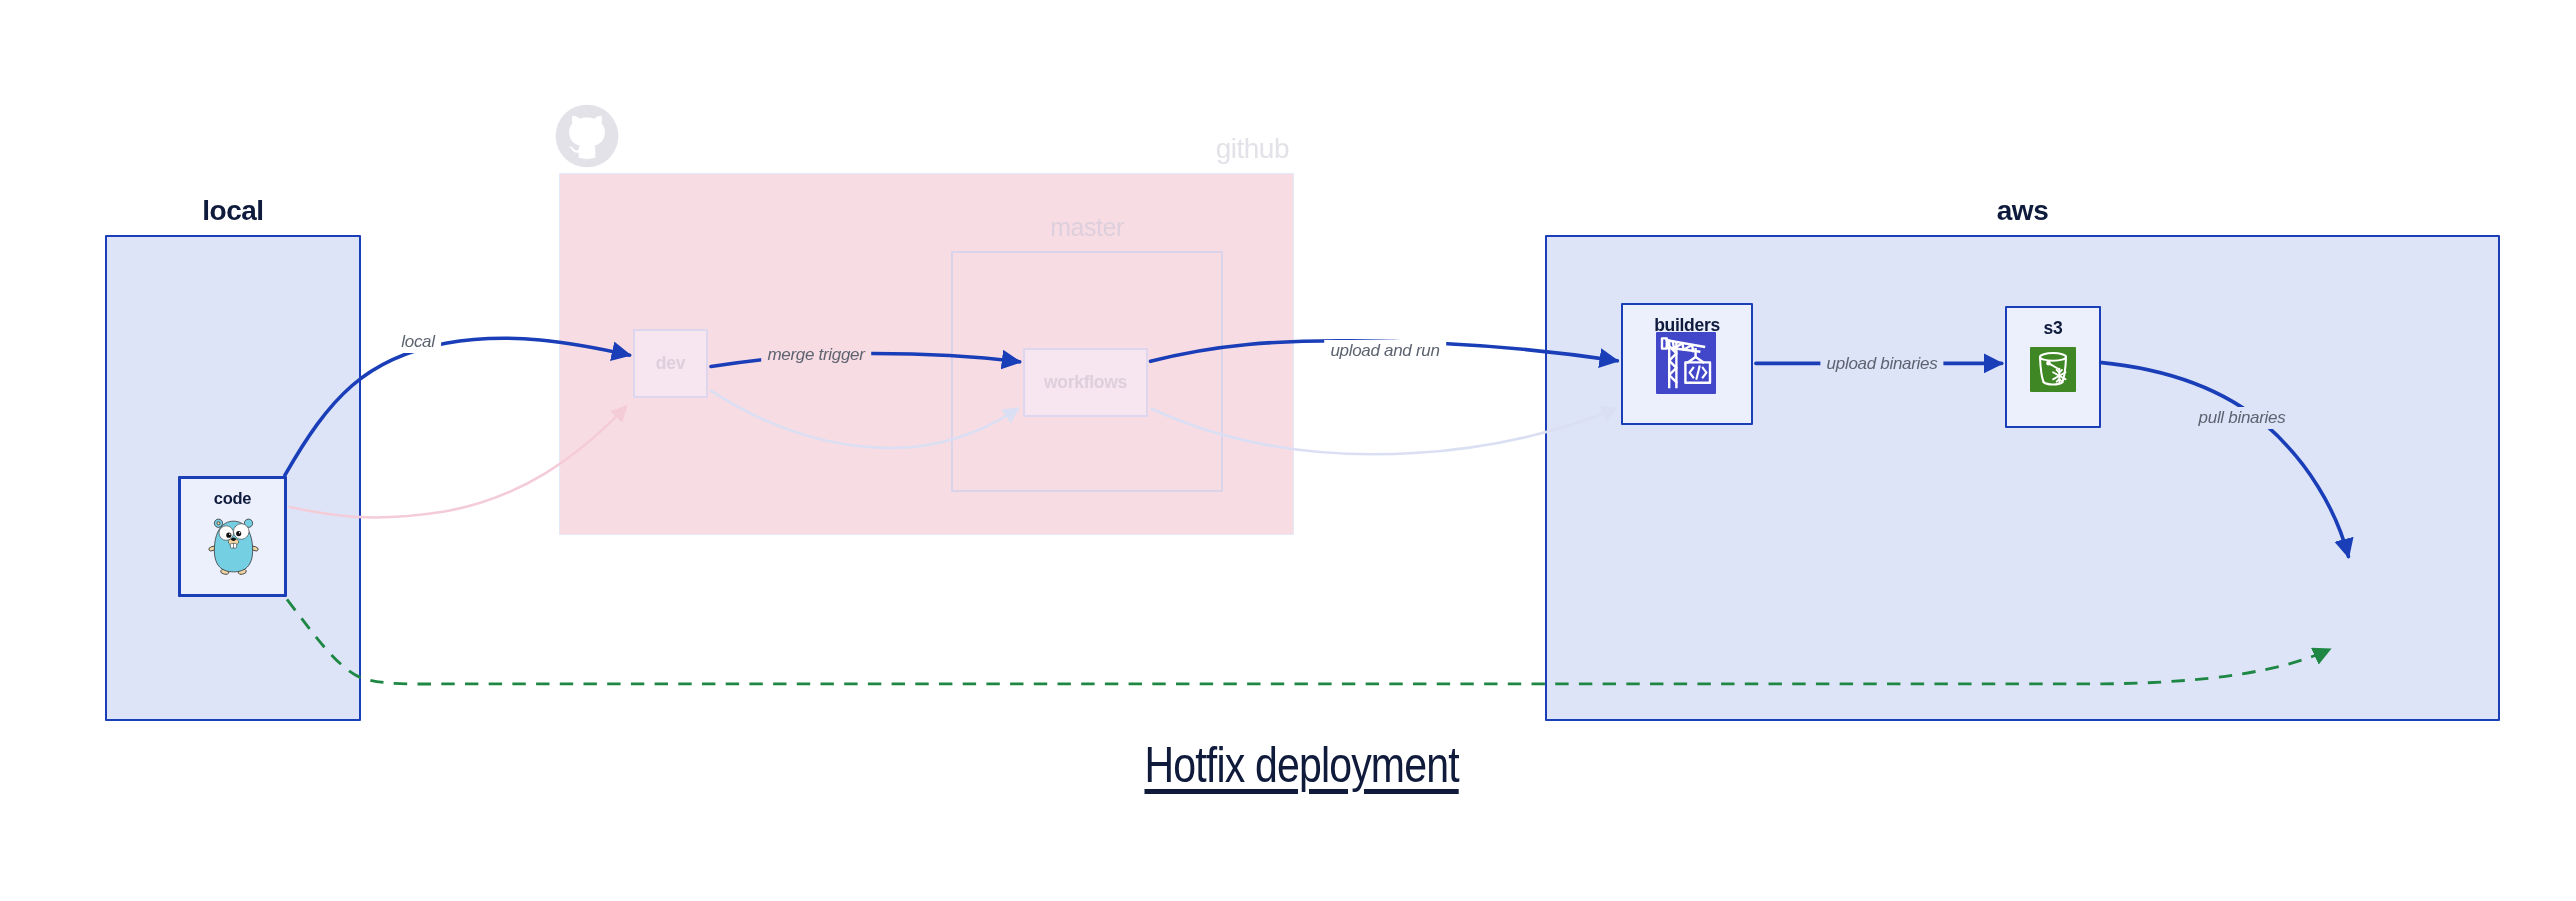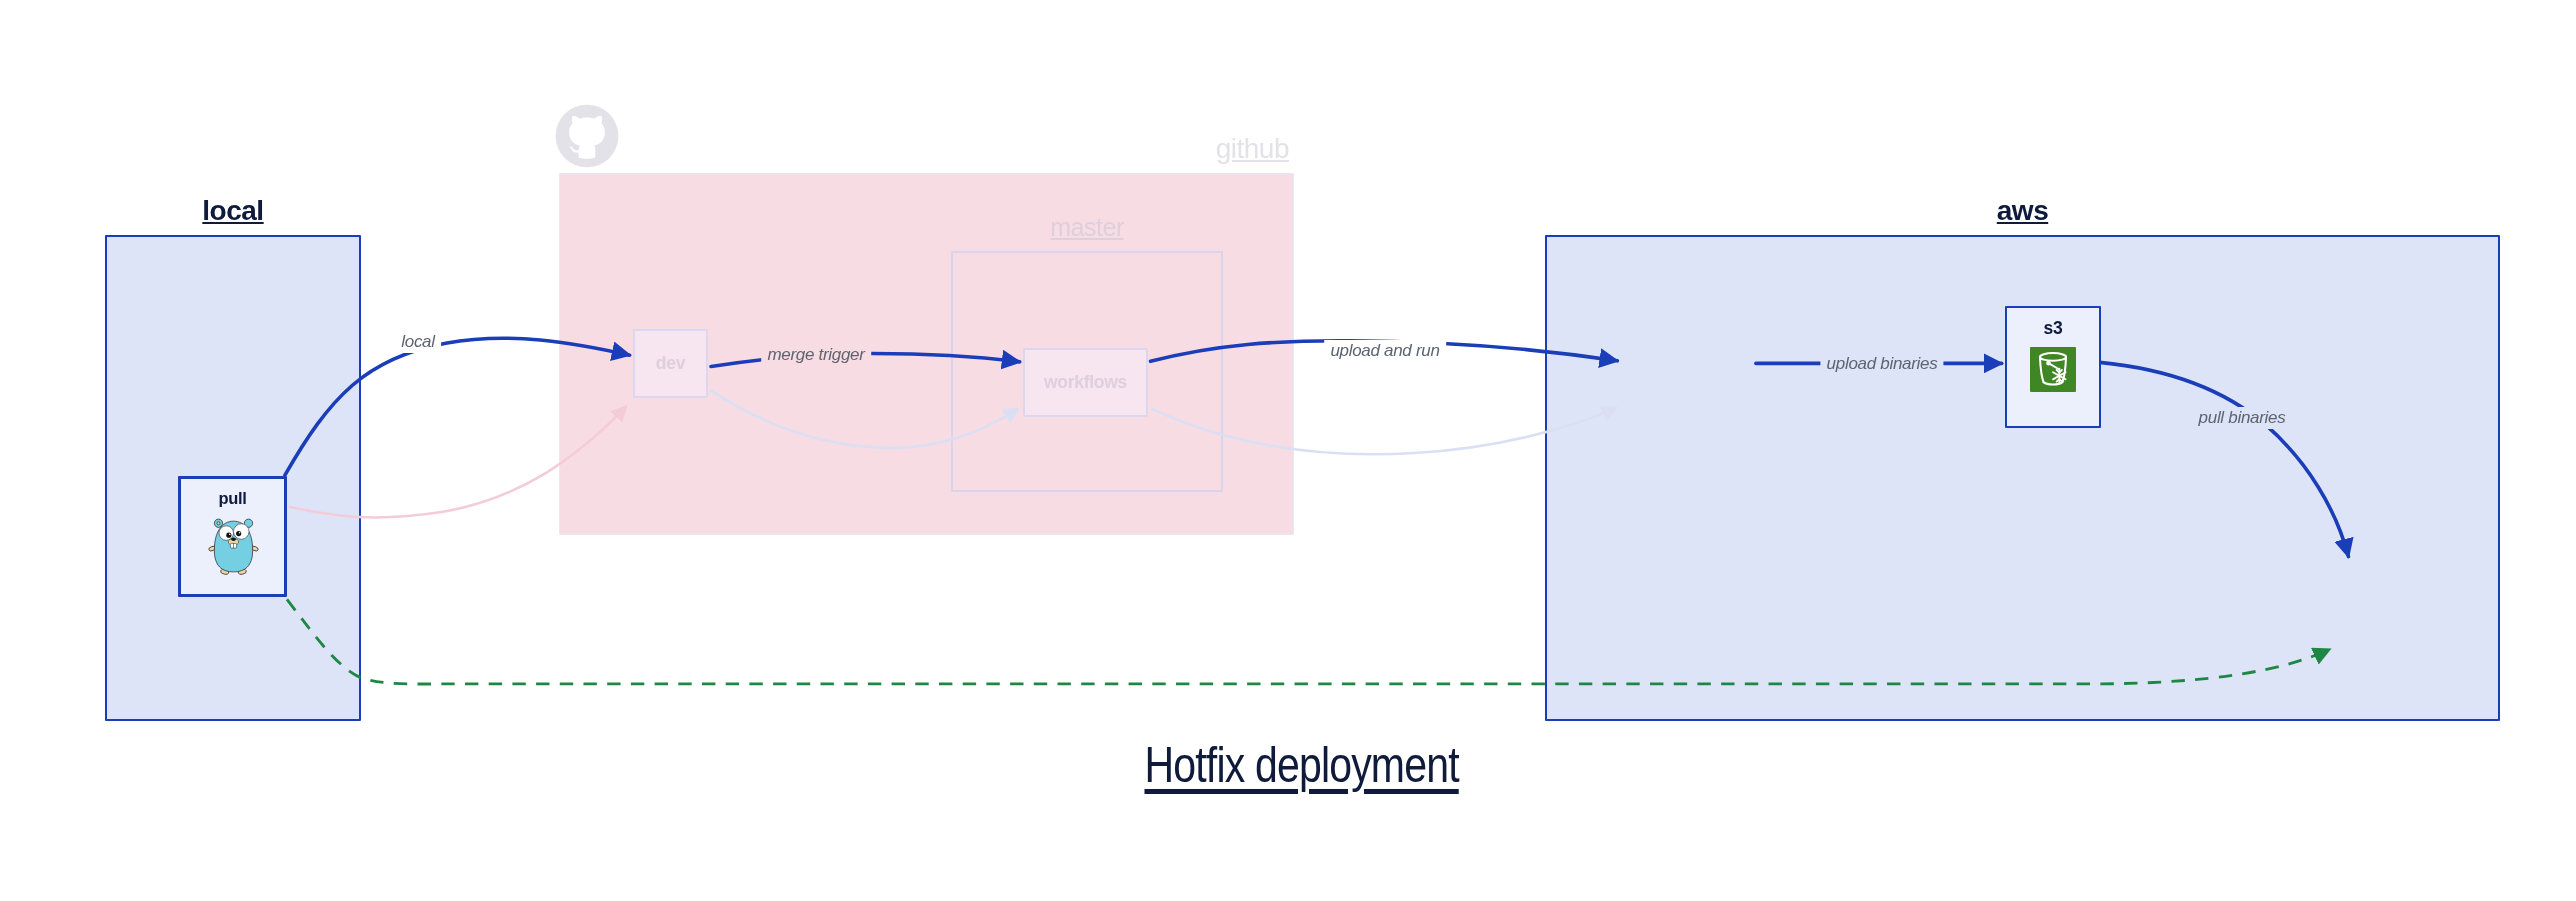--- a/index.html
+++ b/index.html
@@ -29,21 +29,21 @@
   .stage{
     position:relative;width:2604px;height:902px;background:#ffffff;
     font-family:"Liberation Sans", sans-serif;overflow:hidden;
   }
   .edge-layer{position:absolute;left:0;top:0;width:2604px;height:902px;}
   .abs{position:absolute;box-sizing:border-box;}
   
   .container-blue{background:var(--container-blue-fill);border:2.6px solid var(--accent-blue);border-radius:1px;}
   .container-pink{background:var(--github-pink-fill);border:1.5px solid var(--github-border);border-radius:1px;}
   .container-master{background:transparent;border:2.1px solid var(--master-border);border-radius:1px;}
-  .group-label{position:absolute;text-align:center;font-size:28px;font-weight:600;color:var(--dark-navy);letter-spacing:-0.5px;text-decoration:underline;}
+  .group-label{position:absolute;text-align:center;font-size:28px;font-weight:600;color:var(--dark-navy);letter-spacing:-0.5px;}
   .group-label.faded-gray{color:var(--faded-text-gray);font-weight:400;}
   .group-label.faded-pink{color:var(--faded-text-pink);font-weight:500;}
   
   .node{position:absolute;box-sizing:border-box;border:2.6px solid var(--accent-blue);background:var(--node-blue-fill);border-radius:1px;}
   .node-label{text-align:center;font-weight:700;font-size:17.5px;color:var(--dark-navy);margin-top:10.3px;letter-spacing:-0.3px;}
   .node.faded{border:2.1px solid var(--faded-node-border);background:var(--faded-node-fill);display:flex;align-items:center;justify-content:center;}
   .node.faded .node-label{margin-top:0;color:var(--faded-text-pink);}
   .icon-tile{position:absolute;border-radius:1px;}
   .icon-tile svg{display:block;width:100%;height:100%;}
   
@@ -118,21 +118,21 @@
     <path d="M 557 1163 C 610 1232 652 1293 700 1315 C 745 1330 810 1327 870 1327 L 4080 1327 C 4290 1325 4430 1302 4522 1260" fill="none" style="stroke:var(--green);" stroke-width="5.5" stroke-dasharray="26 20" marker-end="url(#ah-green)"></path>
 
     <path d="M 553 922 C 640 770 710 695 865 666 C 990 643 1110 664 1222 689" fill="none" style="stroke:var(--accent-blue);" stroke-width="7" stroke-linecap="round" marker-end="url(#ah-blue)"></path>
     <path d="M 1380 711 C 1490 694 1570 687 1668 686 C 1790 685 1900 692 1979 702" fill="none" style="stroke:var(--accent-blue);" stroke-width="7" stroke-linecap="round" marker-end="url(#ah-blue)"></path>
     <path d="M 2233 701 C 2360 668 2480 660 2620 661 C 2790 662 2960 673 3139 700" fill="none" style="stroke:var(--accent-blue);" stroke-width="7" stroke-linecap="round" marker-end="url(#ah-blue)"></path>
     <path d="M 3408 705 L 3885 705" fill="none" style="stroke:var(--accent-blue);" stroke-width="7" stroke-linecap="round" marker-end="url(#ah-blue)"></path>
     <path d="M 4075 703 C 4210 716 4320 758 4398 825 C 4478 895 4534 988 4558 1080" fill="none" style="stroke:var(--accent-blue);" stroke-width="7" stroke-linecap="round" marker-end="url(#ah-blue)"></path>
   </svg>
 
   <div class="node" style="left:178px;top:476px;width:109px;height:121px;border-width:3.1px;">
-    <div class="node-label" style="font-size:16.5px;">pull</div>
+    <div class="node-label" style="font-size:16.5px;">code</div>
     <div class="icon-tile" style="left:25px;top:37px;width:55px;height:60px;">
       <svg viewBox="0 0 106 116">
         <g stroke="#3a3a3a" stroke-width="1.6">
           <circle cx="24" cy="14" r="8" style="fill:var(--gopher-teal);"></circle>
           <circle cx="82" cy="14" r="8" style="fill:var(--gopher-teal);"></circle>
           <circle cx="24" cy="14" r="3" style="fill:var(--gopher-tan);"></circle>
           <ellipse cx="12" cy="63" rx="7" ry="4" transform="rotate(-20 12 63)" style="fill:var(--gopher-tan);"></ellipse>
           <ellipse cx="94" cy="63" rx="7" ry="4" transform="rotate(20 94 63)" style="fill:var(--gopher-tan);"></ellipse>
           <ellipse cx="36" cy="108" rx="8" ry="4.5" transform="rotate(14 36 108)" style="fill:var(--gopher-tan);"></ellipse>
           <ellipse cx="70" cy="108" rx="8" ry="4.5" transform="rotate(-14 70 108)" style="fill:var(--gopher-tan);"></ellipse>
@@ -153,20 +153,39 @@
   </div>
 
   <div class="node faded" style="left:633px;top:329px;width:75px;height:69px;">
     <div class="node-label">dev</div>
   </div>
 
   <div class="node faded" style="left:1023px;top:348px;width:125px;height:69px;align-items:center;">
     <div class="node-label">workflows</div>
   </div>
 
+  <div class="node" style="left:1621px;top:303px;width:132px;height:122px;">
+    <div class="node-label">builders</div>
+    <div class="icon-tile" style="left:33px;top:27px;width:60px;height:62px;background:var(--builders-icon-bg);">
+      <svg viewBox="0 0 100 100" fill="none" stroke="#ffffff" stroke-width="4" stroke-linejoin="round" stroke-linecap="square">
+        <rect x="10" y="9" width="8" height="17"></rect>
+        <path d="M18 12 L80 23"></path>
+        <path d="M18 24 L72 31"></path>
+        <path d="M28 14 L30 26 L44 17 L46 28 L60 20 L62 30"></path>
+        <path d="M22 13 L22 90 M34 18 L34 90"></path>
+        <path d="M22 22 L34 34 L22 46 L34 58 L22 70 L34 82"></path>
+        <path d="M66 27 L66 40"></path>
+        <path d="M66 40 L53 49 M66 40 L79 49"></path>
+        <rect x="49" y="49" width="41" height="34"></rect>
+        <path d="M62 58 L56 66 L62 74" stroke-width="3.6"></path>
+        <path d="M78 58 L84 66 L78 74" stroke-width="3.6"></path>
+        <path d="M72.5 56 L67.5 76" stroke-width="3.6"></path>
+      </svg>
+    </div>
+  </div>
 
   <div class="node" style="left:2005px;top:306px;width:96px;height:122px;">
     <div class="node-label">s3</div>
     <div class="icon-tile" style="left:23px;top:39px;width:46px;height:45px;background:var(--s3-icon-bg);">
       <svg viewBox="0 0 100 100" fill="none" stroke="#ffffff" stroke-width="4.5" stroke-linecap="round">
         <ellipse cx="50" cy="22" rx="29" ry="8.5"></ellipse>
         <path d="M21 22 C22 45 25 68 29 78"></path>
         <path d="M79 22 C78 45 75 68 71 78"></path>
         <path d="M29 78 C38 85 62 85 71 78"></path>
         <circle cx="40" cy="36" r="3" fill="#ffffff"></circle>

